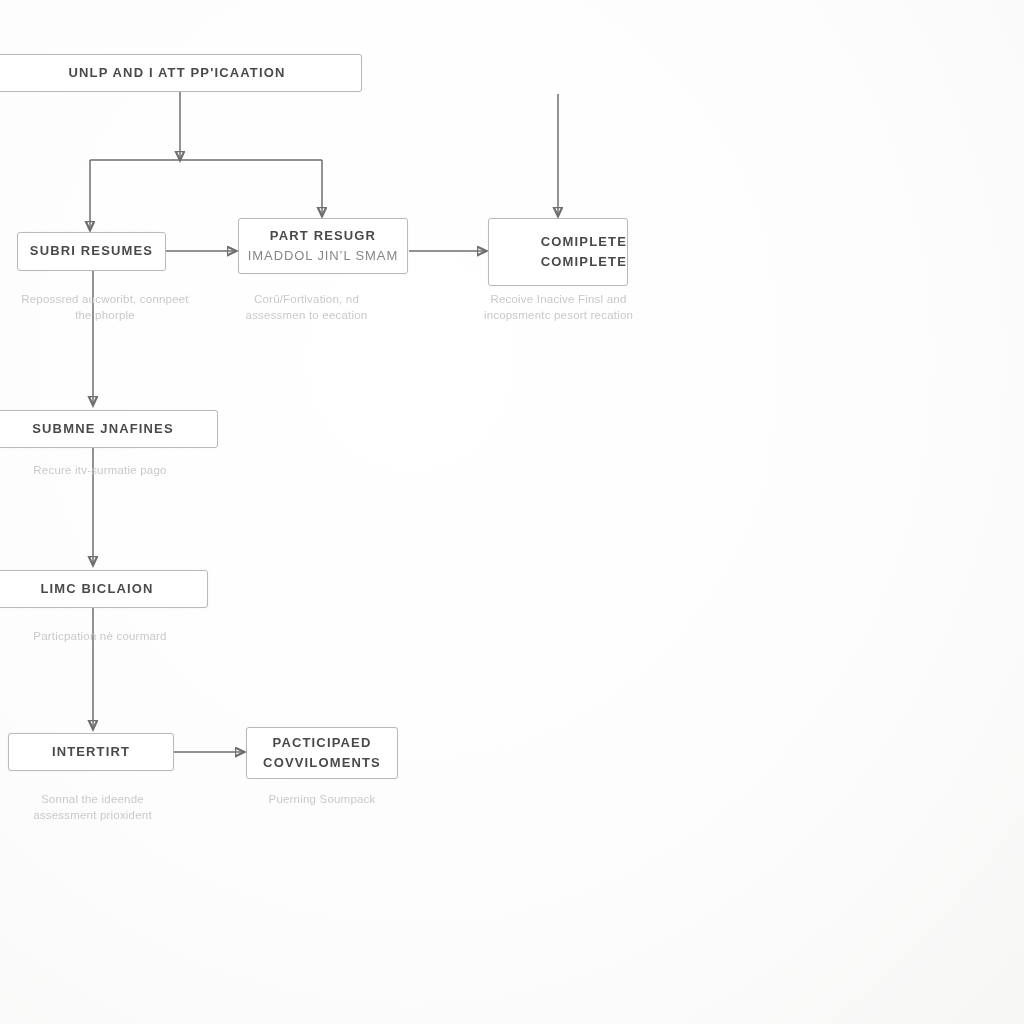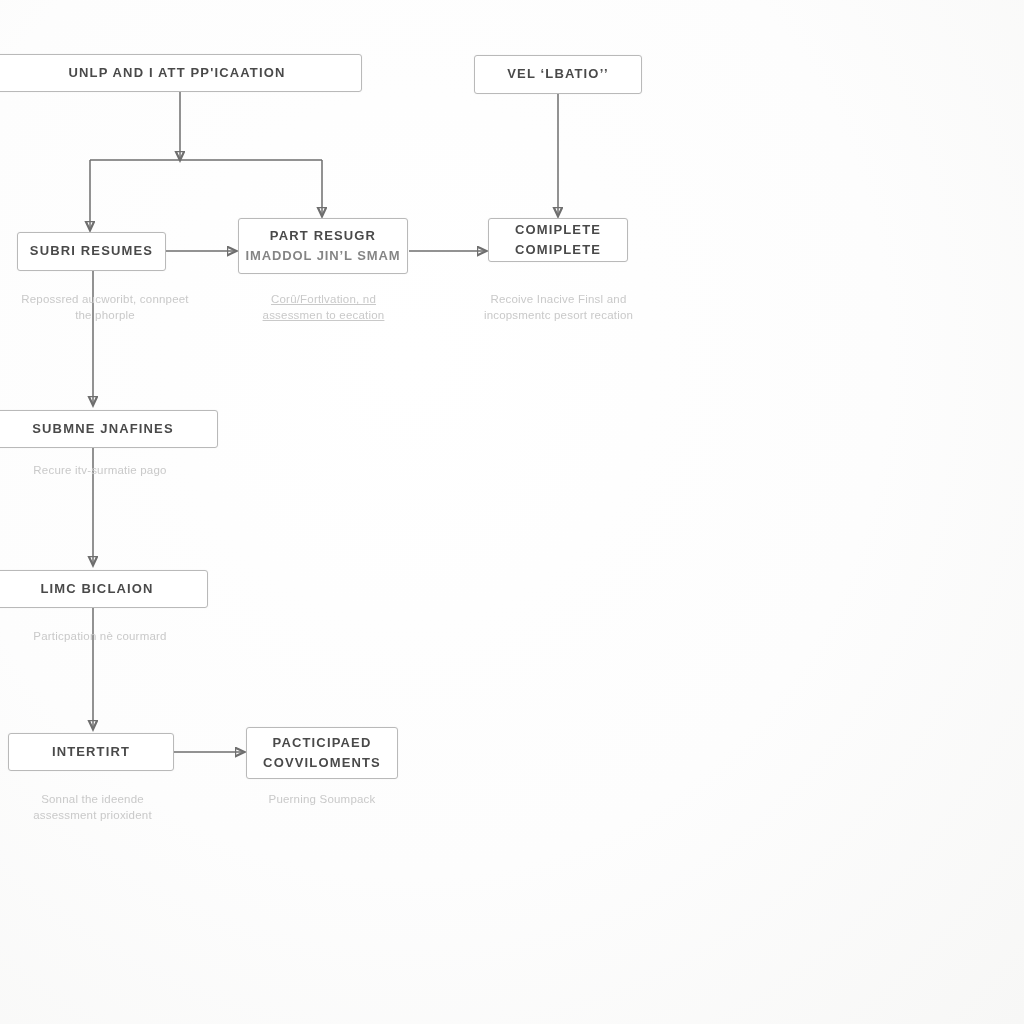--- a/index.html
+++ b/index.html
@@ -40,21 +40,21 @@
     font-size: 13px;
     font-weight: bold;
     letter-spacing: 1.15px;
     line-height: 1.55;
     white-space: nowrap;
     text-align: center;
     opacity: 0.92;
     filter: blur(0.25px);
   }
   .node .line.sub {
-    font-weight: bold;
+    font-weight: normal;
     opacity: 0.62;
     letter-spacing: 0.9px;
   }
   .caption {
     position: absolute;
     color: #c9c9c9;
     font-size: 11.5px;
     line-height: 1.42;
     text-align: center;
     white-space: pre-line;
@@ -109,38 +109,35 @@
 
     <line x1="93" y1="607" x2="93" y2="727" marker-end="url(#arrow)"></line>
 
     <line x1="174" y1="752" x2="242" y2="752" marker-end="url(#arrow)"></line>
   </svg>
 
   <div class="node" style="left:-8px; top:54px; width:370px; height:38px;">
     <span class="line">UNLP AND I ATT PP'ICAATION</span>
   </div>
 
-  <div class="node" style="left:474px; top:55px; width:168px; height:39px;">
-    <span class="line">VEL ‘LBATIO’’</span>
-  </div>
 
   <div class="node" style="left:17px; top:232px; width:149px; height:39px;">
     <span class="line">SUBRI RESUMES</span>
   </div>
   <div class="caption" style="left:-40px; top:291px; width:290px;">Repossred aucworibt, connpeet
 the phorple</div>
 
   <div class="node" style="left:238px; top:218px; width:170px; height:56px;">
     <span class="line">PART RESUGR</span>
     <span class="line sub">IMADDOL JIN’L SMAM</span>
   </div>
-  <div class="caption" style="left:216px; top:291px; width:215px;text-decoration:underline;">Corû/Fortlvation, nd
+  <div class="caption" style="left:199px; top:291px; width:215px;">Corû/Fortlvation, nd
 assessmen to eecation</div>
 
-  <div class="node" style="left:488px; top:218px; width:140px; height:44px;">
+  <div class="node" style="left:488px; top:218px; width:140px; height:68px;align-items:flex-end;">
     <span class="line">COMIPLETE</span>
     <span class="line">COMIPLETE</span>
   </div>
   <div class="caption" style="left:456px; top:291px; width:205px;">Recoive Inacive Finsl and
 incopsmentc pesort recation</div>
 
   <div class="node" style="left:-12px; top:410px; width:230px; height:38px;">
     <span class="line">SUBMNE JNAFINES</span>
   </div>
   <div class="caption" style="left:-40px; top:462px; width:280px;">Recure itv-surmatie pago</div>

